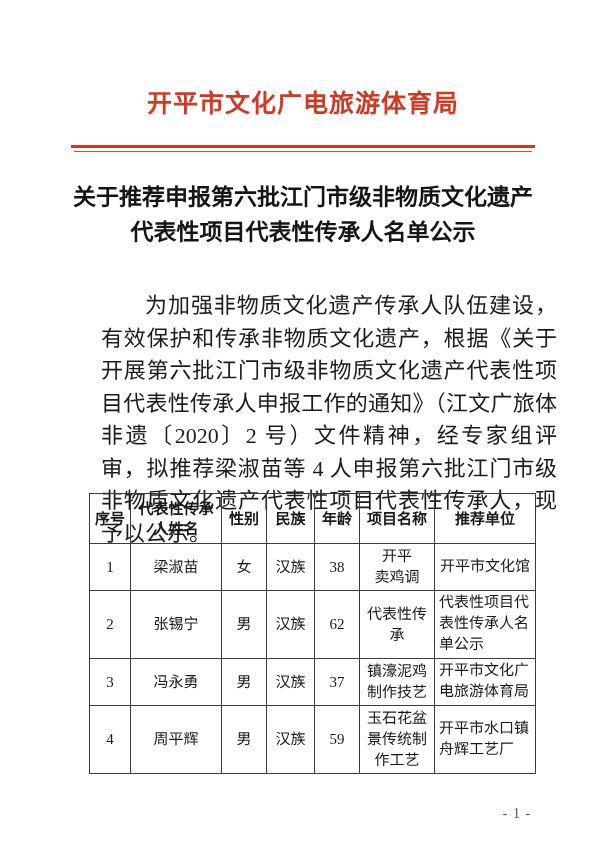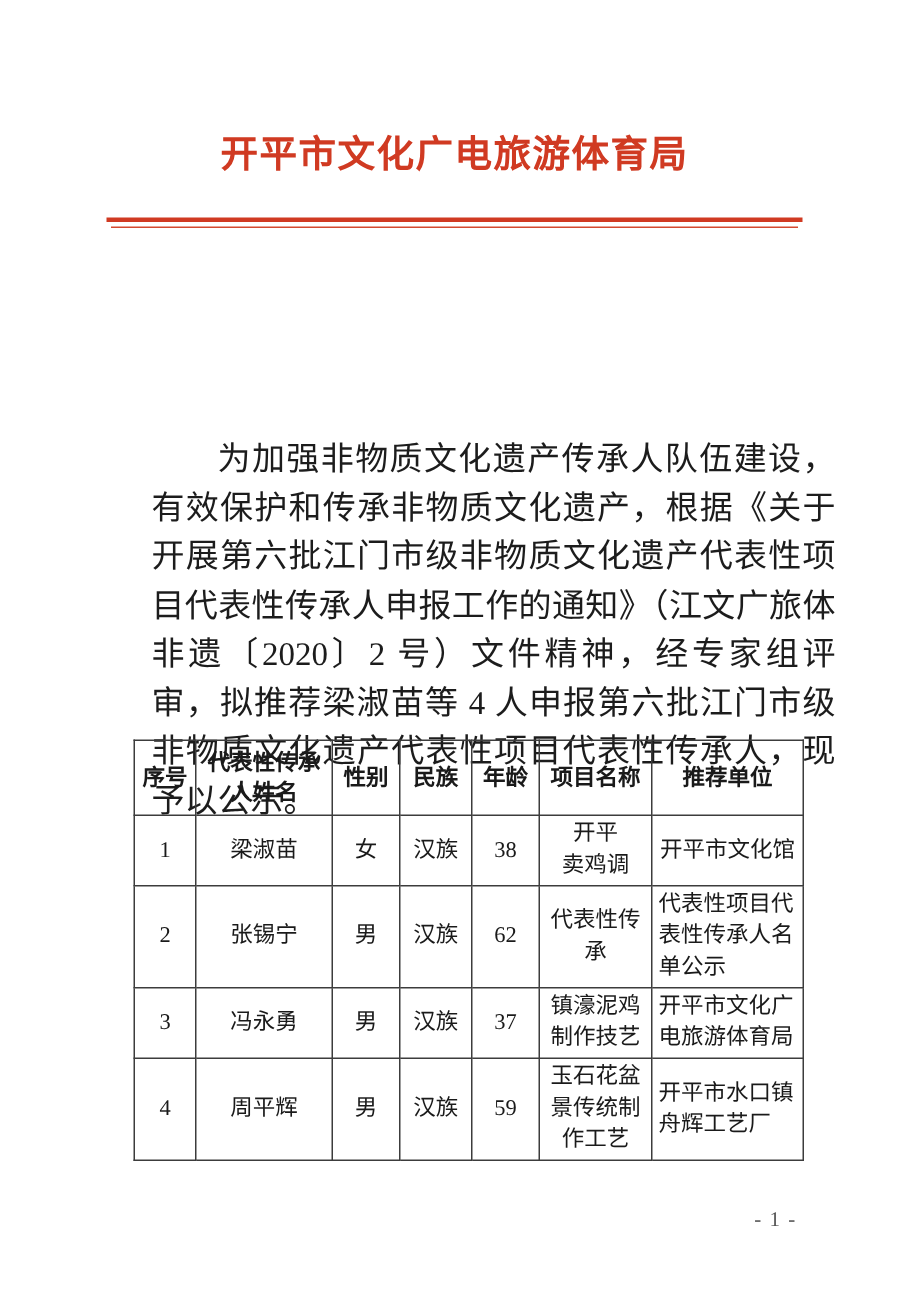--- a/index.html
+++ b/index.html
@@ -134,20 +134,24 @@
 </head>
 <body>
 
 <div class="page">
 
   <div class="agency-header">开平市文化广电旅游体育局</div>
 
   <div class="rule-thick"></div>
   <div class="rule-thin"></div>
 
+  <h1 class="doc-title">
+    <span class="title-line">关于推荐申报第六批江门市级非物质文化遗产</span>
+    <span class="title-line">代表性项目代表性传承人名单公示</span>
+  </h1>
 
   <p class="doc-body">为加强非物质文化遗产传承人队伍建设，有效保护和传承非物质文化遗产，根据《关于开展第六批江门市级非物质文化遗产代表性项目代表性传承人申报工作的通知》（江文广旅体非遗〔2020〕2 号）文件精神，经专家组评审，拟推荐梁淑苗等 4 人申报第六批江门市级非物质文化遗产代表性项目代表性传承人，现予以公示。</p>
 
   <table class="roster-table">
     <colgroup>
       <col style="width:41px">
       <col style="width:91px">
       <col style="width:45px">
       <col style="width:48px">
       <col style="width:45px">

